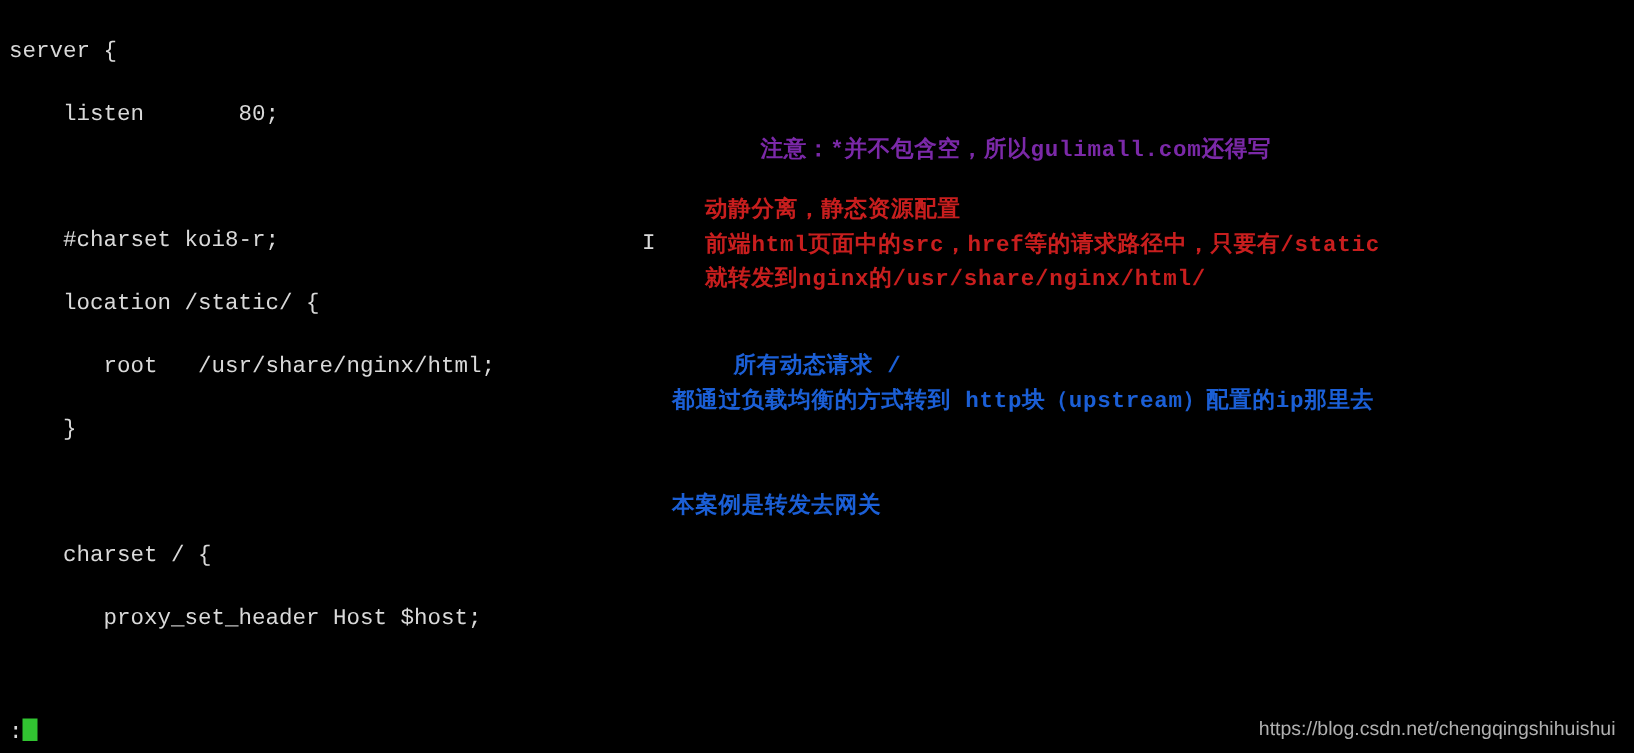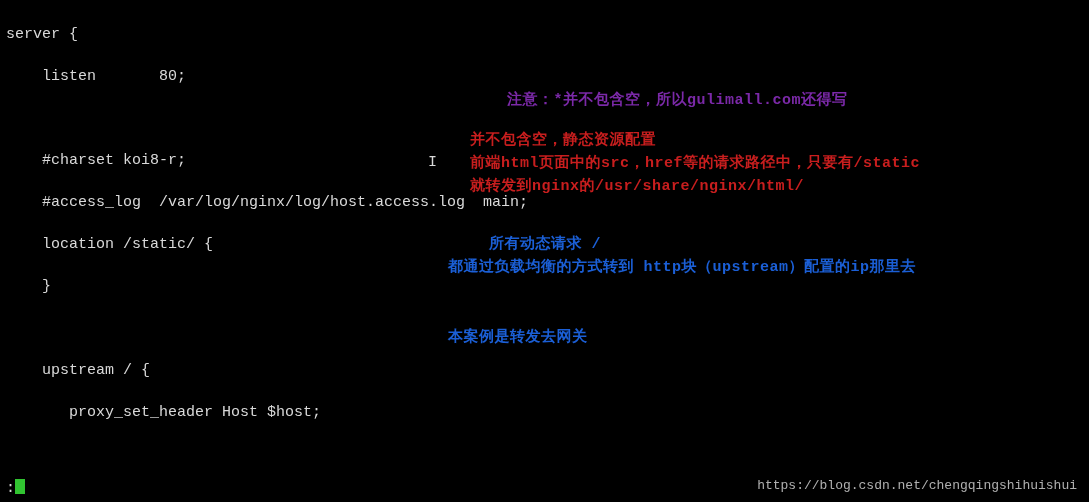--- a/index.html
+++ b/index.html
@@ -26,58 +26,58 @@
     .blue { color: #1b5fd6; }
     .cursor { font-family: "Courier New", monospace; color:#d9d9d9; }
     .prompt { position: absolute; left: 6px; bottom: 3px; font-weight: 500; }
     .prompt-colon { color: #d9d9d9; }
     .prompt-block { display: inline-block; width: 10px; height: 15px; background: #31c431; vertical-align: -2px; }
     .watermark {
       position: absolute;
       right: 12px;
       bottom: 6px;
       color: #cfcfcf;
-      font-family: Liberation Mono, monospace;
+      font-family: Liberation Sans, sans-serif;
       font-size: 13px;
       opacity: 0.85;
     }
     .ln { display: block; height: 21px; }
   </style>
 </head>
 <body>
 
 <div class="editor code">
 <span class="ln">server {</span>
 <span class="ln">    listen       80;</span>
 <span class="ln"></span>
 <span class="ln">    #charset koi8-r;</span>
-<span class="ln">    #access_log  /var/log/nginx/log/host.access.log  main;</span>
 <span class="ln">    location /static/ {</span>
+<span class="ln">       root   /usr/share/nginx/html;</span>
 <span class="ln">    }</span>
 <span class="ln"></span>
-<span class="ln">    upstream / {</span>
+<span class="ln">    charset / {</span>
 <span class="ln">       proxy_set_header Host $host;</span>
 
 
 
 
 
 
 
 
 
 
 
 </div>
 
 <span class="cursor" style="position:absolute;left:428px;top:152px;">I</span>
 
 <div class="annot purple" style="left:507px;top:46px;">注意：*并不包含空，所以gulimall.com还得写</div>
 
-<div class="annot red" style="left:470px;top:130px;">并不包含空，静态资源配置</div>
+<div class="annot red" style="left:470px;top:130px;">动静分离，静态资源配置</div>
 <div class="annot red" style="left:470px;top:153px;">前端html页面中的src，href等的请求路径中，只要有/static</div>
 <div class="annot red" style="left:470px;top:176px;">就转发到nginx的/usr/share/nginx/html/</div>
 
 <div class="annot blue" style="left:448px;top:234px;padding-left:41px;">所有动态请求   /</div>
 <div class="annot blue" style="left:448px;top:257px;">都通过负载均衡的方式转到 http块（upstream）配置的ip那里去</div>
 <div class="annot blue" style="left:448px;top:280px;margin-top:47px;">本案例是转发去网关</div>
 
 <div class="prompt">
   <span class="prompt-colon">:</span><span class="prompt-block"></span>
 </div>

